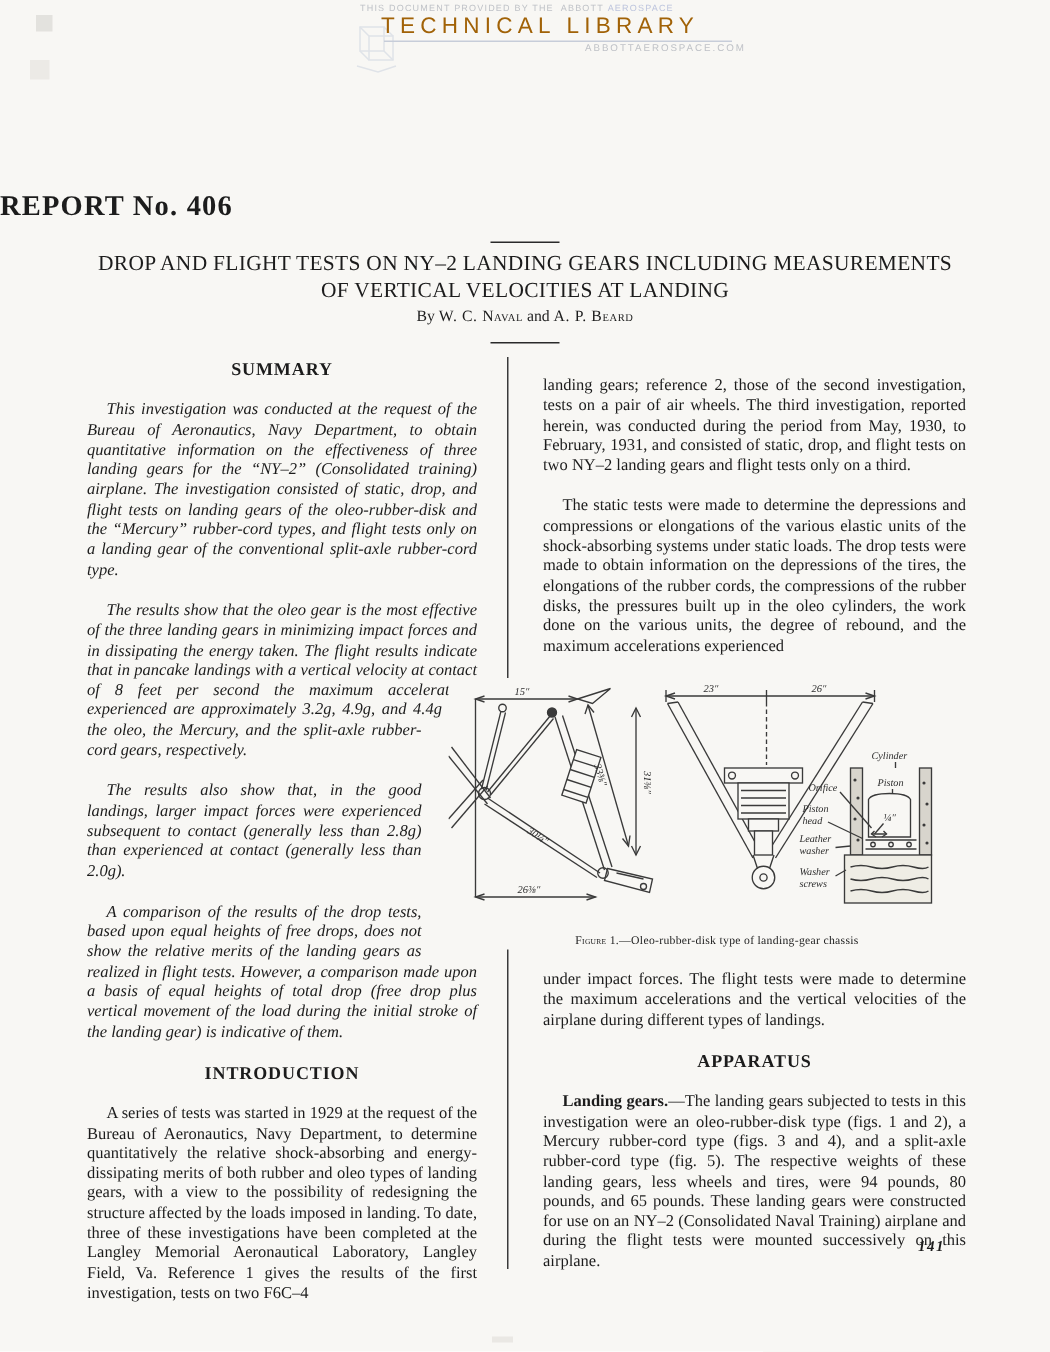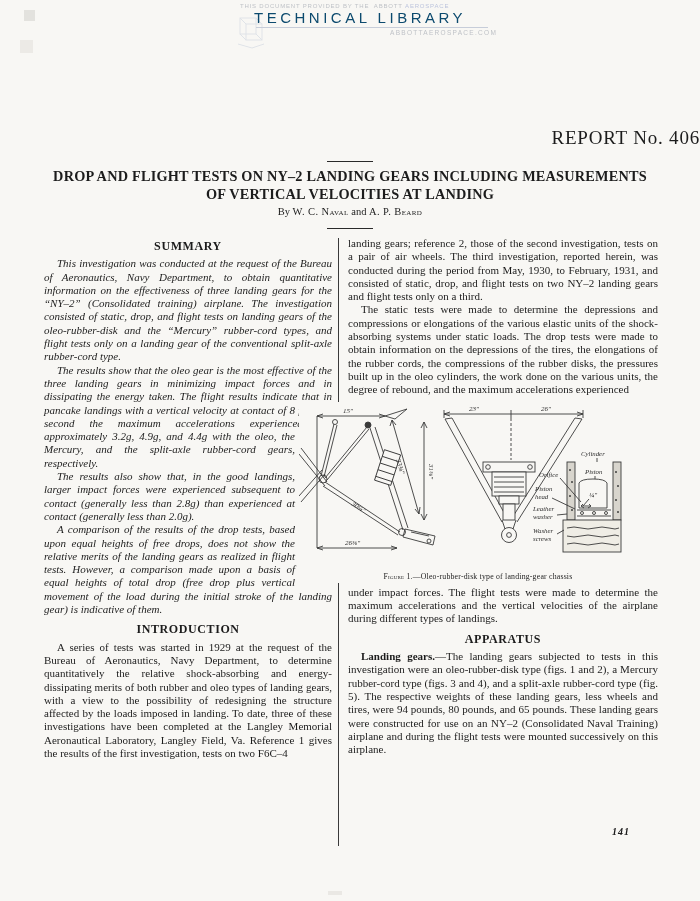--- a/index.html
+++ b/index.html
@@ -7,41 +7,41 @@
     position:relative; width:700px; height:901px;
     background:#f8f7f4; overflow:hidden;
     font-family:"Liberation Serif", serif; color:#1c1c1c;
   }
   
   .wm { position:absolute; top:2px; left:232px; width:270px; height:50px; }
   .wm-line1 { position:absolute; top:1px; left:8px; font-family:"Liberation Sans",sans-serif;
     font-size:6px; letter-spacing:0.8px; color:#bfc2c7; text-transform:uppercase; white-space:nowrap; }
   .wm-line1 .blue { color:#bcc4dd; }
   .wm-line2 { position:absolute; top:7px; left:22px; font-family:"Liberation Sans",sans-serif;
-    font-size:15px; font-weight:400; letter-spacing:3.5px; color:#0c4a6e; white-space:nowrap; }
+    font-size:15px; font-weight:400; letter-spacing:3.5px; color:#a16207; white-space:nowrap; }
   .wm-rule { position:absolute; top:25px; left:24px; width:232px; border-top:1px solid #c7cdd9; }
   .wm-line3 { position:absolute; top:27px; left:158px; font-family:"Liberation Sans",sans-serif;
     font-size:6.5px; letter-spacing:1.3px; color:#bfc2c7; white-space:nowrap; }
   .wm-logo { position:absolute; top:10px; left:2px; opacity:0.55; }
   
-  .report-no { position:absolute; top:127px; left:0; width:100%; text-align:right;
-    font-size:19px; font-weight:normal; letter-spacing:0.8px; }
+  .report-no { position:absolute; top:127px; left:0; width:100%; text-align:left;
+    font-size:19px; font-weight:bold; letter-spacing:0.8px; }
   .rule-a { position:absolute; top:161px; left:327px; width:46px; border-top:1.6px solid #2a2a2a; }
   .title { position:absolute; top:168px; left:30px; right:30px; text-align:center;
-    font-size:14.3px; font-weight:bold; line-height:17.5px; letter-spacing:0.2px; }
+    font-size:14.3px; font-weight:normal; line-height:17.5px; letter-spacing:0.2px; }
   .byline { position:absolute; top:206px; left:0; width:100%; text-align:center; font-size:10.5px; }
   .byline .sc { font-variant:small-caps; letter-spacing:0.4px; }
   .rule-b { position:absolute; top:228px; left:327px; width:46px; border-top:1.6px solid #2a2a2a; }
   
   .col-divider { position:absolute; top:238px; left:338px; height:608px; width:0;
     border-left:1px solid #3a3a3a; z-index:1; }
   .col { position:absolute; top:237px; font-size:11px; line-height:13.3px; text-align:justify; z-index:2; }
   .col-left  { left:44px;  width:288px; }
   .col-right { left:348px; width:310px; }
-  .col p { margin:0; text-indent:13px; }
+  .col p { margin:14px; text-indent:13px; }
   .col p.noind { text-indent:0; }
   .col h3 { margin:3px 0 4px 0; text-align:center; font-size:12px; letter-spacing:0.6px;
     font-weight:bold; text-indent:0; }
   .col h3.spaced { margin-top:7px; }
   .it { font-style:italic; }
   .fig-intrude { float:right; width:34px; height:150px; margin-left:3px; }
   .lead { font-weight:bold; }
   
   .figure-block { position:relative; margin:5px 0 3px -49px; width:358px;
     background:#f8f7f4; z-index:3; }

